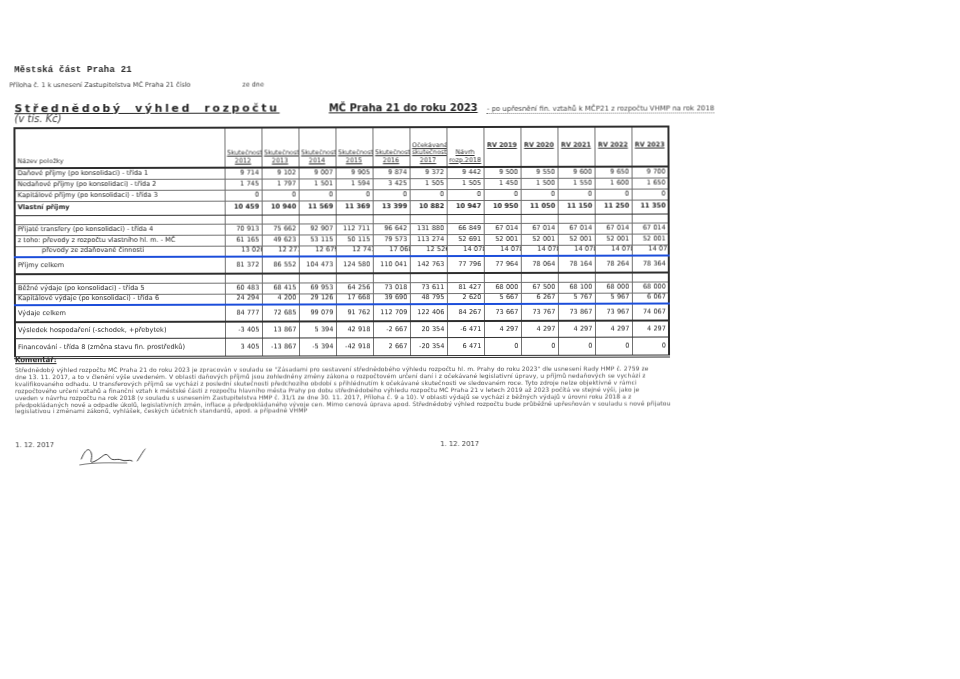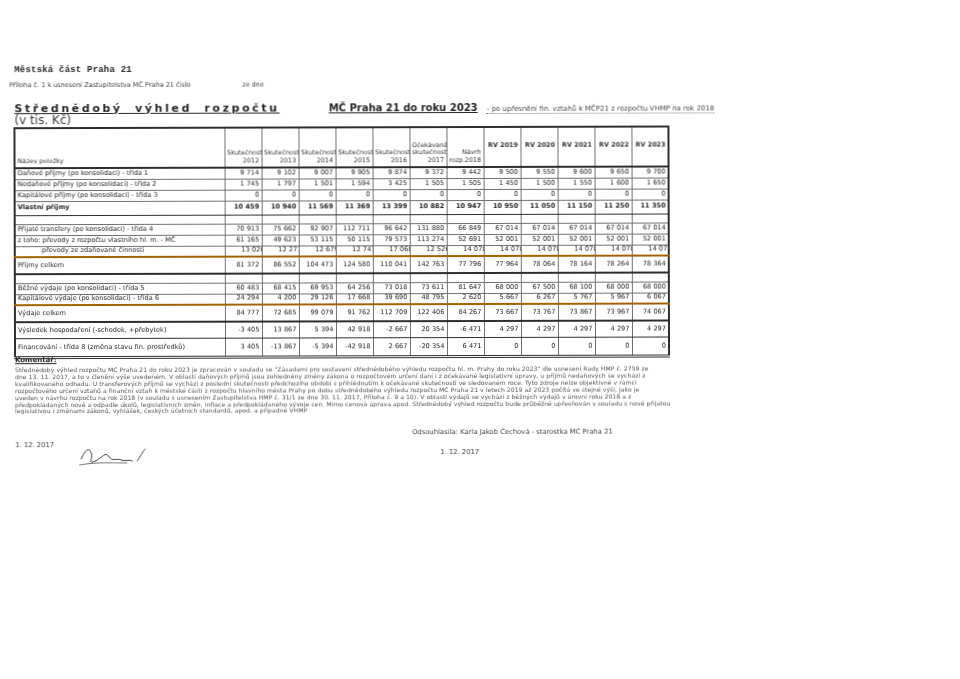--- a/index.html
+++ b/index.html
@@ -12,48 +12,48 @@
     transform:rotate(-0.15deg);
     filter:blur(0.2px) contrast(1.02);
   }
   .org{position:absolute;left:15px;top:64px;font-size:9px;font-weight:bold;letter-spacing:.2px;font-family:Liberation Mono, monospace;}
   .attach{position:absolute;left:10px;top:80px;font-size:6.5px;color:#3a3a3a;}
   .attach .zedne{position:absolute;left:233px;top:0;white-space:nowrap;}
   .titleline{position:absolute;left:15px;top:96px;white-space:nowrap;}
   .t-main{font-size:11px;font-weight:bold;letter-spacing:2.6px;word-spacing:6px;text-decoration:underline;}
   .t-scope{font-size:10px;font-weight:bold;text-decoration:underline;margin-left:4px;padding-left:40px;}
   .t-note{font-size:7px;color:#444;border-bottom:1px dotted #777;margin-left:4px;}
-  .units{position:absolute;left:15px;top:112px;font-size:12px;color:#3a3a3a;}
+  .units{position:absolute;left:15px;top:112px;font-size:10px;color:#3a3a3a;font-style:italic;}
 
   table.budget{
     position:absolute;left:14px;top:126px;width:654px;
     border-collapse:collapse;table-layout:fixed;
     font-size:6.6px;line-height:1.15;color:#222;
     border:2px solid #2f2f2f;
   }
   table.budget th, table.budget td{
     border:1px solid #6f6f6f;padding:0 2px;overflow:hidden;
   }
   table.budget th{
     height:36px;font-weight:normal;font-size:6.4px;color:#333;
     vertical-align:bottom;text-align:left;white-space:pre-line;
     border-bottom:2px solid #2f2f2f;padding-bottom:2px;
   }
-  table.budget th.num-h{text-align:right;}
+  table.budget th.num-h{text-align:center;text-decoration:underline;}
   table.budget th.rv{vertical-align:middle;font-weight:bold;}
   col.c-label{width:210px;}
   col.c-num{width:37px;}
   td.lbl{text-align:left;white-space:nowrap;}
   td.lbl.ind{padding-left:26px;margin-left:28px;}
   td.num{text-align:right;white-space:nowrap;font-variant-numeric:tabular-nums;}
   tr{height:11px;}
   tr.blank{height:9px;}
   tr.total{font-weight:bold;}
   tr.total td{border-top:1.5px solid #2f2f2f;border-bottom:1.5px solid #2f2f2f;height:13px;}
-  tr.grand td{border-top:2px solid #a16207;border-bottom:2px solid #2f2f2f;height:15px;}
+  tr.grand td{border-top:2px solid #1d4ed8;border-bottom:2px solid #2f2f2f;height:15px;}
   tr.result td{border-top:2px solid #2f2f2f;border-bottom:1.5px solid #2f2f2f;height:15px;}
   tr.last td{border-bottom:3px double #2f2f2f;height:17px;}
   tr.underline3 td{border-bottom:1.5px solid #2f2f2f;padding-left:16px;}
 
   .comment{position:absolute;left:15px;top:355px;width:930px;}
   .comment-h{font-size:7px;font-weight:bold;text-decoration:underline;margin-bottom:3px;}
   .comment-lines div{
     font-size:6px;line-height:6.9px;color:#4a4a4a;white-space:nowrap;overflow:hidden;
     letter-spacing:.1px;
   }
@@ -278,21 +278,21 @@
           <td class="num"></td>
         </tr>
         <tr>
           <td class="lbl">Běžné výdaje (po konsolidaci) - třída 5</td>
           <td class="num">60 483</td>
           <td class="num">68 415</td>
           <td class="num">69 953</td>
           <td class="num">64 256</td>
           <td class="num">73 018</td>
           <td class="num">73 611</td>
-          <td class="num">81 647</td>
+          <td class="num">81 427</td>
           <td class="num">68 000</td>
           <td class="num">67 500</td>
           <td class="num">68 100</td>
           <td class="num">68 000</td>
           <td class="num">68 000</td>
         </tr>
         <tr>
           <td class="lbl">Kapitálové výdaje (po konsolidaci) - třída 6</td>
           <td class="num">24 294</td>
           <td class="num">4 200</td>
@@ -370,17 +370,16 @@
 
   <div class="sig sig-left">
     <span class="date">1. 12. 2017</span>
     <svg class="sig-scribble" width="90" height="30" viewBox="0 0 90 30">
       <path d="M6 18 C10 8, 14 6, 16 12 C18 18, 12 24, 20 20 C28 16, 30 10, 34 16 C37 21, 42 17, 46 19 C50 21, 54 18, 57 20 M62 20 C66 14, 68 10, 70 8" fill="none" stroke="#3b3b3b" stroke-width="1" stroke-linecap="round"></path>
       <path d="M4 24 C20 21, 36 22, 52 22" fill="none" stroke="#3b3b3b" stroke-width="0.7"></path>
     </svg>
   </div>
 
   <div class="sig sig-right">
-    <div>Odsouhlasila: Karla Jakob Čechová - starostka MČ Praha 21</div>
     <span class="date">1. 12. 2017</span>
   </div>
 
 </div>
 
 </body></html>

